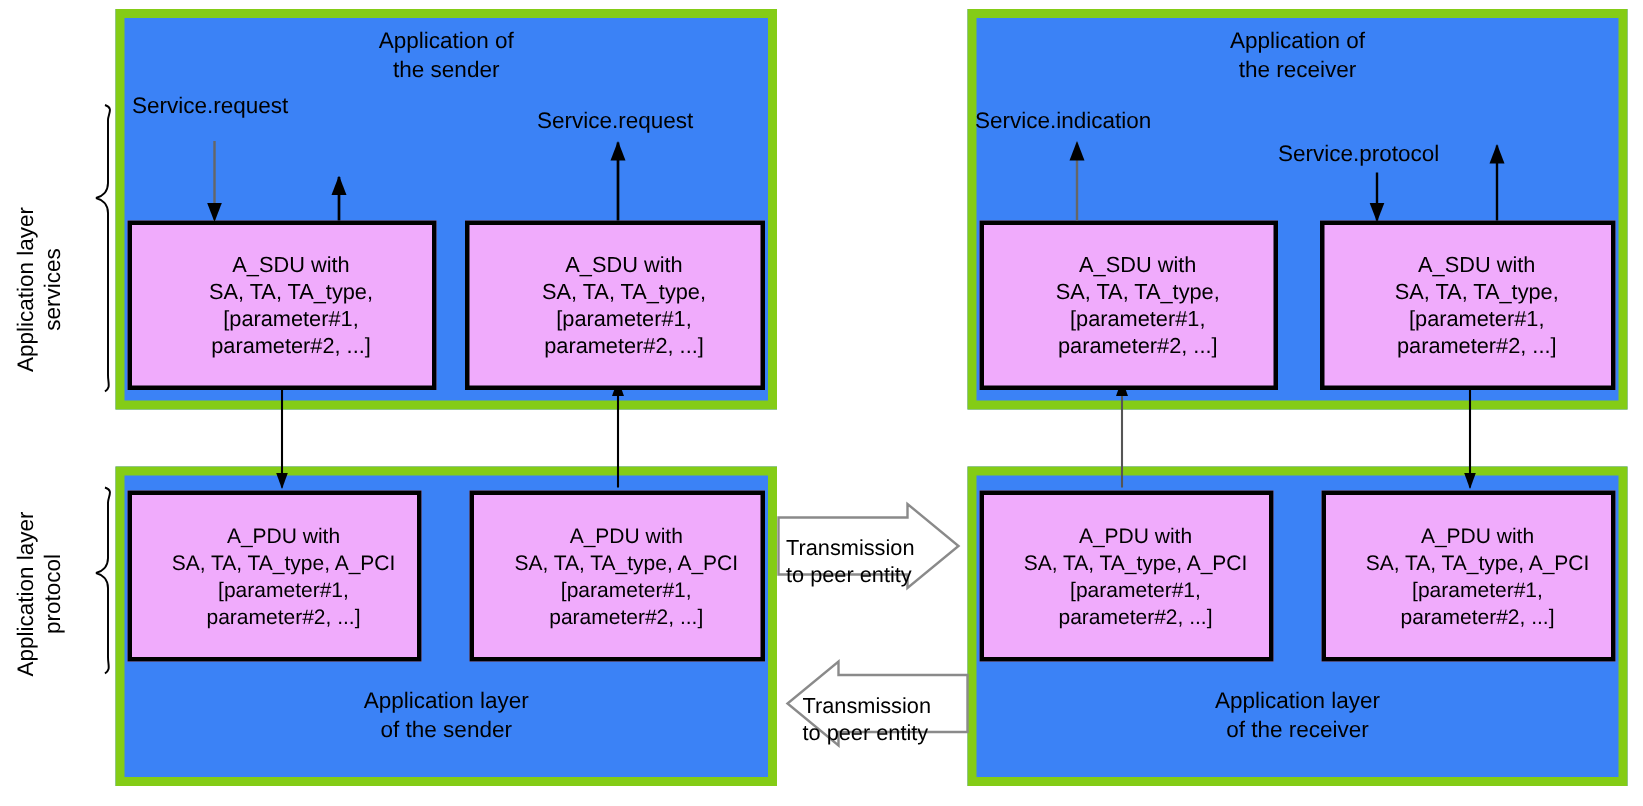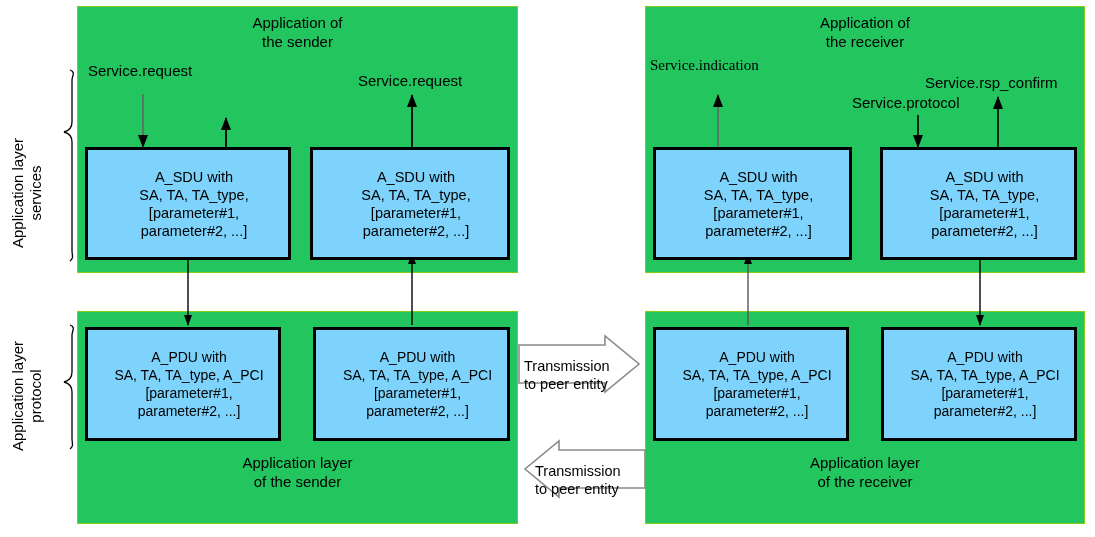--- a/index.html
+++ b/index.html
@@ -13,35 +13,35 @@
     font-family: "Liberation Sans", sans-serif;
     color: #000000;
     overflow: hidden;
   }
   #diagram {
     position: absolute; left: 0; top: 0;
     width: 1095px; height: 537px;
   }
   .panel {
     position: absolute;
-    border: 1px solid #84cc16;
-    background: #22c55e;
+    border: 6px solid #84cc16;
+    background: #3b82f6;
   }
   .panel-title {
     position: absolute;
     width: 100%;
     text-align: center;
     font-size: 15px;
     line-height: 19px;
     white-space: pre-line;
   }
   .unit-box {
     position: absolute;
     border: 3px solid #000;
-    background: #7dd3fc;
+    background: #f0abfc;
     display: flex;
     align-items: center;
     justify-content: center;
     text-align: center;
     font-size: 14.5px;
     line-height: 18px;
     white-space: pre-line;
     z-index: 5;
     padding-left: 12px;
   }
@@ -205,25 +205,24 @@
     <path d="M519,345 L605,345 L605,336 L639,364 L605,392 L605,383 L519,383 Z" fill="#ffffff" stroke="#8a8a8a" stroke-width="1.6" stroke-linejoin="miter"></path>
 
     <path d="M645,450 L559,450 L559,441 L525,469 L559,497 L559,488 L645,488 Z" fill="#ffffff" stroke="#8a8a8a" stroke-width="1.6" stroke-linejoin="miter"></path>
   </svg>
 
   <div class="svc-label" style="left:88px; top:62px;">Service.request</div>
 
 
   <div class="svc-label" style="left:358px; top:72px;">Service.request</div>
 
-  <div class="svc-label" style="left:650px; top:56px;font-family:Liberation Serif, serif;">Service.indication</div>
+  <div class="svc-label" style="left:650px; top:72px;">Service.indication</div>
 
   <div class="svc-label" style="left:852px; top:94px;">Service.protocol</div>
 
-  <div class="svc-label" style="left:925px; top:74px;">Service.rsp_confirm</div>
 
   <div class="arrow-label" style="left:524px; top:345px; width:100px;">Transmission
 to peer entity</div>
 
   <div class="arrow-label" style="left:535px; top:450px; width:105px;">Transmission
 to peer entity</div>
 
 </div>
 
 </body></html>

